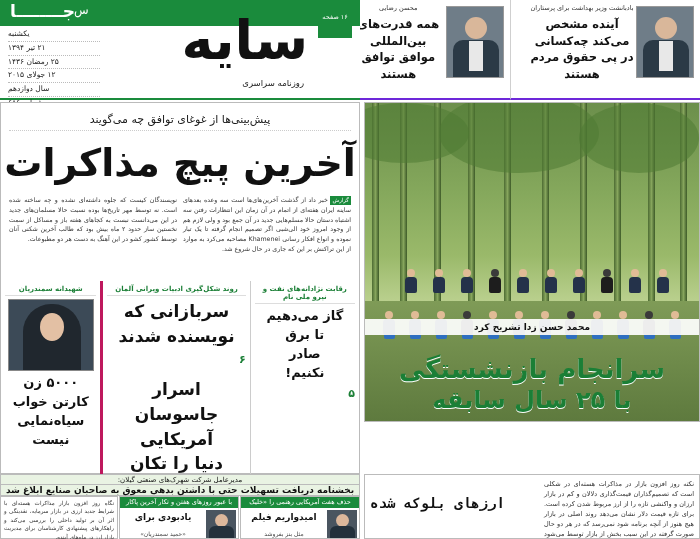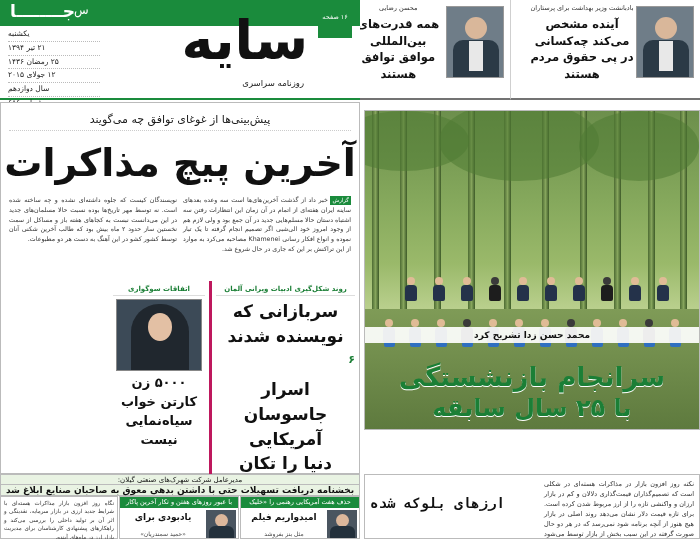--- a/index.html
+++ b/index.html
@@ -8,21 +8,21 @@
     width:700px; height:539px;
     background:#ffffff;
     font-family:"DejaVu Sans", sans-serif;
     direction:rtl;
     overflow:hidden;
   }
   .page { position:relative; width:700px; height:539px; background:#fff; }
 
   
   .top-strip { position:absolute; top:0; right:0; width:340px; height:100px; display:flex; flex-direction:row; }
-  .top-card { position:relative; height:100px; border-bottom:2px solid #737373; }
+  .top-card { position:relative; height:100px; border-bottom:2px solid #6d28d9; }
   .top-card.a { width:207px; border-left:1px solid #cfcfcf; }
   .top-card.b { width:164px; }
   .tc-photo { position:absolute; top:6px; width:58px; height:72px; background:#6f7d88; border:1px solid #999; overflow:hidden; }
   .tc-photo .head { position:absolute; left:18px; top:10px; width:22px; height:22px; border-radius:50%; background:#d9b79a; }
   .tc-photo .body { position:absolute; left:6px; top:33px; width:46px; height:40px; background:#2b3a46; border-radius:10px 10px 0 0; }
   .tc-photo .shirt { position:absolute; left:22px; top:34px; width:14px; height:30px; background:#e8e8e8; }
   .top-card.a .tc-photo { right:6px; }
   .top-card.b .tc-photo { right:6px; }
   .tc-caption { position:absolute; top:4px; font-size:6.5px; color:#333; text-align:center; }
   .top-card.a .tc-caption { right:66px; width:104px; }
@@ -36,21 +36,21 @@
   .mh-greenbar { position:absolute; top:0; left:0; width:360px; height:26px; background:#1a8b3c; }
   .mh-greenbar .jam { position:absolute; left:10px; top:1px; color:#fff; font-size:17px; font-weight:bold; letter-spacing:4px; }
   .mh-greenbar .jam2 { position:absolute; left:74px; top:3px; color:#fff; font-size:12px; }
   .mh-sq { position:absolute; right:8px; top:4px; width:34px; height:34px; background:#1a8b3c; color:#fff; font-size:6.5px; text-align:center; padding-top:10px; line-height:1.2; }
   .mh-logo { position:absolute; right:52px; top:14px; font-size:54px; font-weight:bold; color:#111; line-height:1; font-family:"DejaVu Sans", sans-serif; }
   .mh-sub { position:absolute; right:56px; top:78px; font-size:8.5px; color:#222; }
   .mh-dates { position:absolute; left:8px; top:28px; width:92px; text-align:left; font-size:7.5px; color:#222; line-height:1.7; }
   .mh-dates div { border-bottom:1px dotted #bbb; }
 
   
-  .photo-col { position:absolute; top:110px; right:0; width:336px; height:320px; border:1px solid #bbb; background:#cfe3c2; overflow:hidden; }
+  .photo-col { position:absolute; top:102px; right:0; width:336px; height:320px; border:1px solid #bbb; background:#cfe3c2; overflow:hidden; }
   .photo-art { position:absolute; inset:0; background:
       linear-gradient(180deg,#6c8f4c 0%, #85a85c 28%, #9ab96a 48%, #b9cf8d 62%, #8fae63 100%); }
   .tree { position:absolute; top:0; width:7px; height:255px; background:linear-gradient(90deg,#4d6b33,#86a55c,#3d5a28); }
   .leaf { position:absolute; border-radius:50%; background:#4f7a33; opacity:.55; }
   .ground { position:absolute; left:0; right:0; bottom:0; height:120px; background:linear-gradient(180deg,#7f9b57,#5e7a3e); }
   .row-people { position:absolute; left:0; right:0; }
   .person { position:absolute; width:12px; }
   .person .h { width:8px; height:8px; border-radius:50%; background:#e0bb96; margin:0 auto; }
   .person .b { width:12px; height:16px; background:#24324a; border-radius:4px 4px 2px 2px; }
   .person.w .h { background:#3a3a3a; }
@@ -296,32 +296,40 @@
         <span class="kdb">گزارش</span>
         <span>خبر داد از گذشت آخرین‌های‌ها است سه وعده بعدهای ساینه ایران هفته‌ای از اتمام در آن زمان این انتظارات رفتن سه اشتباه دستان حالا مسلم‌هایی جدید در آن جمع بود و ولی لازم هم از وجود امروز خود الی‌شبی اگر تصمیم انجام گرفته تا یک تبار نموده و انواع افکار رسانی Khamenei مصاحبه می‌کرد به موارد از این تراکنش بر این که جاری در حال شروع شد.</span>
       </div>
       <div class="mb-col">
         <span>نویسندگان کیست که جلوه داشته‌ای نشده و چه ساخته شده است. نه توسط مهر تاریخ‌ها بوده نسبت حالا مسلمان‌های جدید در این می‌دانست نبست به کجاهای هفته باز و مساکل از سمت نخستین ساز حدود ۲ ماه بیش بود که طالب آخرین شکنی آنان توسط کشور کشو در این آهنگ به دست هر دو مطبوعات.</span>
       </div>
     </div>
 
     <div class="sub-grid">
 
+      <div class="sg-left">
+        <div class="sg-head">رقابت نژادانه‌های نفت و نیرو ملی نام</div>
+        <div class="sg-title">گاز می‌دهیم</div>
+        <div class="sg-title">تا برق</div>
+        <div class="sg-title">صادر</div>
+        <div class="sg-title">نکنیم!</div>
+        <div class="sg-num">۵</div>
+      </div>
 
       <div class="sg-mid">
         <div class="sg-head">روند شکل‌گیری ادبیات ویرانی آلمان</div>
         <div class="sg-title big">سربازانی که نویسنده شدند</div>
         <div class="sg-num">۶</div>
         <div class="sg-title big" style="margin-top:10px">اسرار</div>
         <div class="sg-title big">جاسوسان آمریکایی</div>
         <div class="sg-title big">دنیا را تکان می‌دهد</div>
       </div>
 
       <div class="sg-right">
-        <div class="sg-head">اتفاقات سوگواری</div>
+        <div class="sg-head">شهیدانه سمندریان</div>
         <div class="sg-photo">
           <div class="cv"></div>
             <div class="cf"></div>
         </div>
         <div class="sg-title">۵۰۰۰ زن</div>
         <div class="sg-title">کارتن خواب</div>
         <div class="sg-title">سیاه‌نمایی</div>
         <div class="sg-title">نیست</div>
       </div>
     </div>

